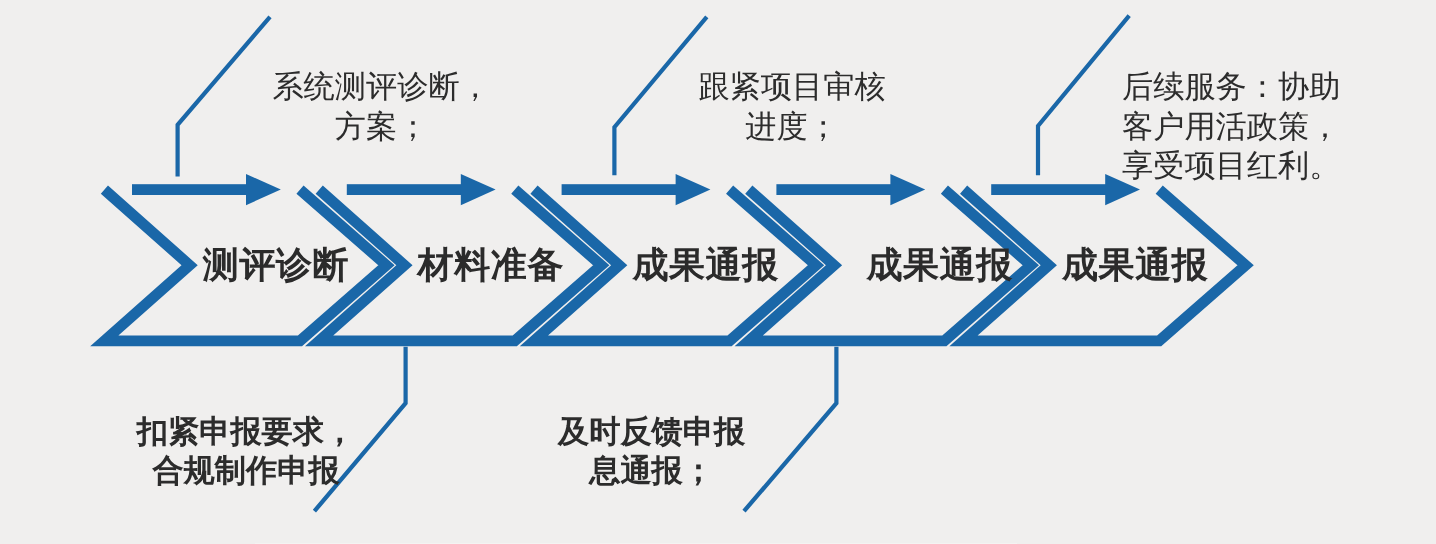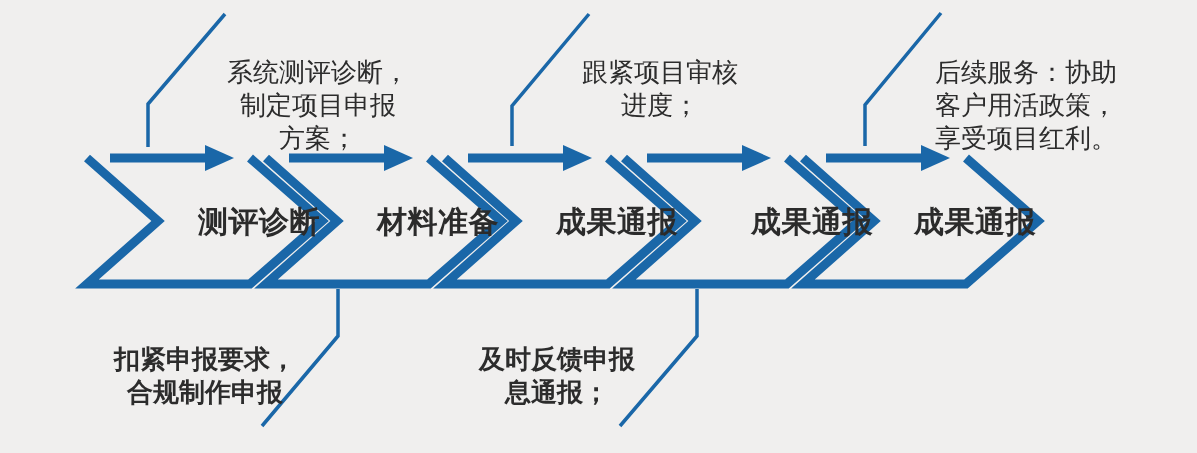--- a/index.html
+++ b/index.html
@@ -34,21 +34,21 @@
   .callout-leader {
     fill: none;
     stroke: #1a67a8;
     stroke-width: 3.5;
     stroke-linejoin: miter;
   }
   .step-label {
     position: absolute;
     top: 202px;
     width: 180px;
-    text-align: right;
+    text-align: center;
     font-size: 30px;
     line-height: 40px;
     font-weight: bold;
     color: #2b2b2b;
     letter-spacing: 0.5px;
     white-space: nowrap;
   }
   .callout {
     position: absolute;
     width: 240px;
@@ -114,35 +114,34 @@
   </svg>
 
   <div class="step-label" style="left:140px">测评诊断</div>
   <div class="step-label" style="left:319px">材料准备</div>
   <div class="step-label" style="left:498px">成果通报</div>
   <div class="step-label" style="left:693px">成果通报</div>
   <div class="step-label" style="left:856px">成果通报</div>
 
   <div class="callout top" style="left:198px">
     <div class="callout-line-text">系统测评诊断，</div>
-    <div class="callout-line-text">制定项目申报</div>
     <div class="callout-line-text">方案；</div>
   </div>
   <div class="callout top" style="left:540px">
     <div class="callout-line-text">跟紧项目审核</div>
     <div class="callout-line-text">进度；</div>
   </div>
   <div class="callout top" style="left:906px">
     <div class="callout-line-text">后续服务：协助</div>
     <div class="callout-line-text">客户用活政策，</div>
     <div class="callout-line-text">享受项目红利。</div>
   </div>
 
   <div class="callout bottom" style="left:85px">
     <div class="callout-line-text">扣紧申报要求，</div>
     <div class="callout-line-text">合规制作申报</div>
   </div>
-  <div class="callout bottom" style="left:437px">
+  <div class="callout bottom" style="left:423px">
     <div class="callout-line-text">及时反馈申报</div>
     <div class="callout-line-text">息通报；</div>
   </div>
 
 </div>
 
 </body></html>

